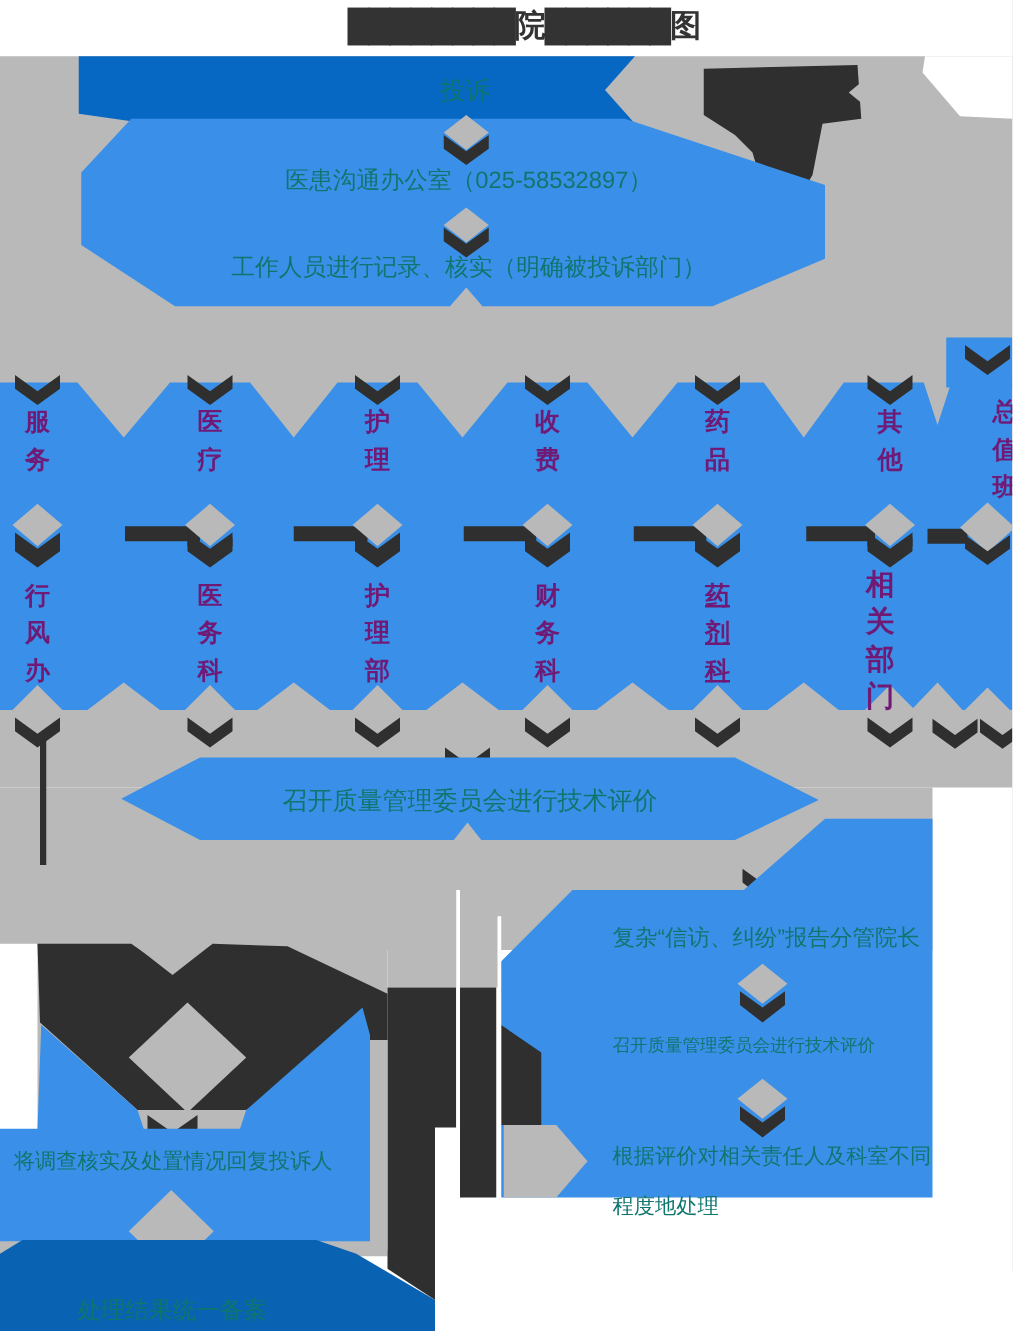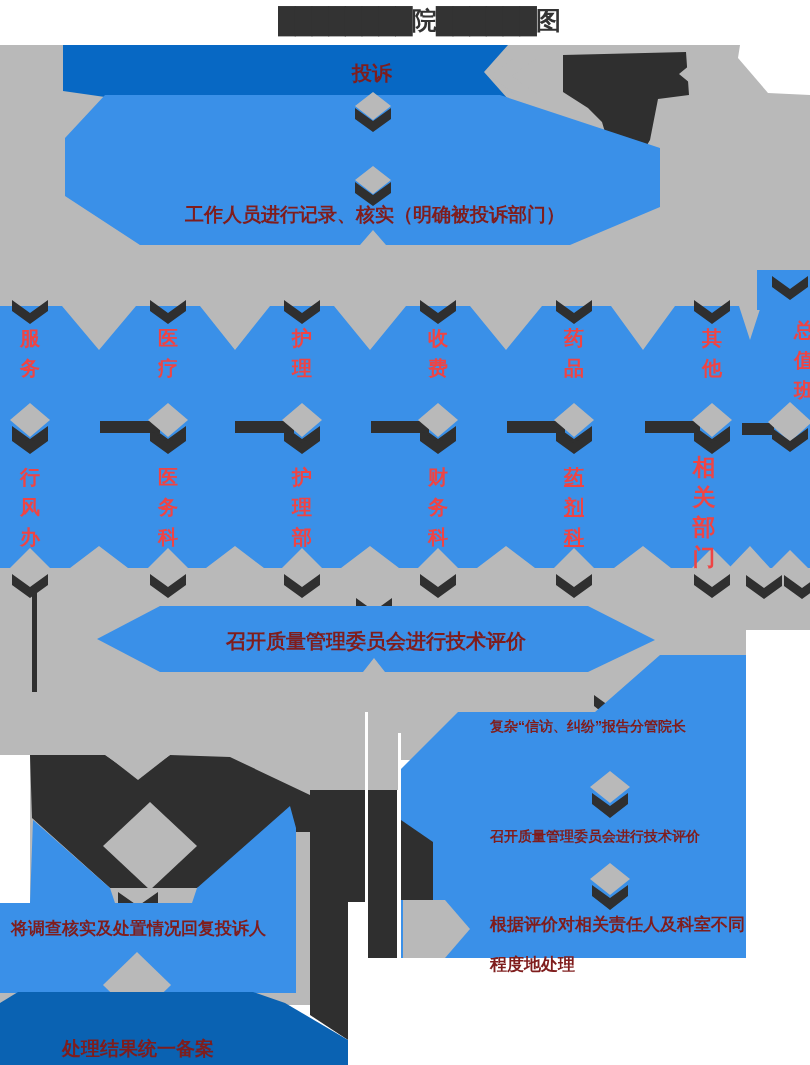--- a/index.html
+++ b/index.html
@@ -4,30 +4,30 @@
 <style>
   html,body{margin:0;padding:0;background:#ffffff;}
   #canvas{
     position:relative;width:810px;height:1065px;overflow:hidden;
     background:#ffffff;
     font-family:"Liberation Sans","DejaVu Sans",sans-serif;
   }
   .abs{position:absolute;}
   .gray-bg{background:var(--gray);}
   .txt{
-    position:absolute;color:#7f1d1d;font-weight:bold;
+    position:absolute;color:#0f766e;font-weight:normal;
     font-size:19px;line-height:1.35;white-space:nowrap;
   }
   .txt-center{text-align:center;white-space:nowrap;}
   #title{
     position:absolute;left:0;right:0;top:4px;text-align:center;
     color:#333333;font-size:25px;font-weight:bold;letter-spacing:-1px;
   }
   .vlabel{
-    position:absolute;width:26px;color:#ef4444;font-weight:bold;
+    position:absolute;width:26px;color:#701a75;font-weight:bold;
     font-size:20px;line-height:30px;word-break:break-all;text-align:center;
     white-space:normal;
   }
   .vlabel.small{font-size:23px;line-height:30px;}
   svg{position:absolute;left:0;top:0;}
   .wrapbox{white-space:normal;}
 </style>
 </head>
 <body>
 
@@ -153,40 +153,41 @@
     <polygon points="119,1012 137,1025 155,1012 155,1022 137,1037 119,1022" fill="var(--dark)"></polygon>
 
     <polygon points="0,1003 18,992 253,992 285,1003 348,1040 348,1065 0,1065" fill="var(--deep-blue)"></polygon>
 
     <rect x="365" y="712" width="3" height="246" fill="#ffffff"></rect>
     <rect x="398" y="733" width="3" height="226" fill="#ffffff"></rect>
   </svg>
 
   <div class="txt txt-center" style="left:312px;top:60px;width:120px;font-size:20px;">投诉</div>
 
+  <div class="txt txt-center" style="left:80px;top:132px;width:590px;">医患沟通办公室（025-58532897）</div>
 
   <div class="txt txt-center" style="left:80px;top:202px;width:590px;">工作人员进行记录、核实（明确被投诉部门）</div>
 
   <div class="vlabel" style="left:17px;top:323px;">服务</div>
   <div class="vlabel" style="left:155px;top:323px;">医疗</div>
   <div class="vlabel" style="left:289px;top:323px;">护理</div>
   <div class="vlabel" style="left:425px;top:323px;">收费</div>
   <div class="vlabel" style="left:561px;top:323px;">药品</div>
   <div class="vlabel" style="left:699px;top:323px;">其他</div>
   <div class="vlabel" style="left:775px;top:315px;margin-left:16px;">总值班</div>
 
   <div class="vlabel" style="left:17px;top:462px;">行风办</div>
   <div class="vlabel" style="left:155px;top:462px;">医务科</div>
   <div class="vlabel" style="left:289px;top:462px;">护理部</div>
   <div class="vlabel" style="left:425px;top:462px;">财务科</div>
   <div class="vlabel" style="left:561px;top:462px;text-decoration:underline;">药剂科</div>
   <div class="vlabel small" style="left:691px;top:452px;">相关部门</div>
 
   <div class="txt txt-center" style="left:96px;top:628px;width:560px;font-size:20px;">召开质量管理委员会进行技术评价</div>
 
-  <div class="txt" style="left:490px;top:717px;font-size:14px;">复杂“信访、纠纷”报告分管院长</div>
+  <div class="txt" style="left:490px;top:738px;font-size:18px;">复杂“信访、纠纷”报告分管院长</div>
   <div class="txt" style="left:490px;top:827px;font-size:14px;">召开质量管理委员会进行技术评价</div>
   <div class="txt wrapbox" style="left:490px;top:905px;width:262px;font-size:17px;line-height:40px;white-space:normal;">根据评价对相关责任人及科室不同程度地处理</div>
 
   <div class="txt" style="left:11px;top:918px;font-size:17px;">将调查核实及处置情况回复投诉人</div>
   <div class="txt txt-center" style="left:20px;top:1036px;width:236px;">处理结果统一备案</div>
 
 </div>
 
 </body></html>

